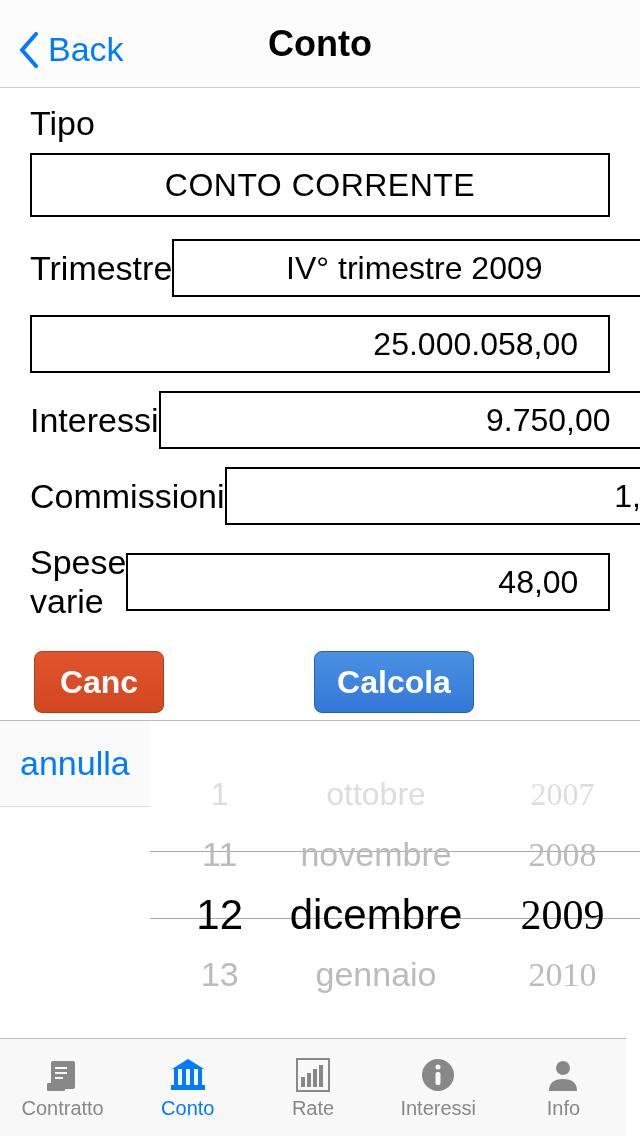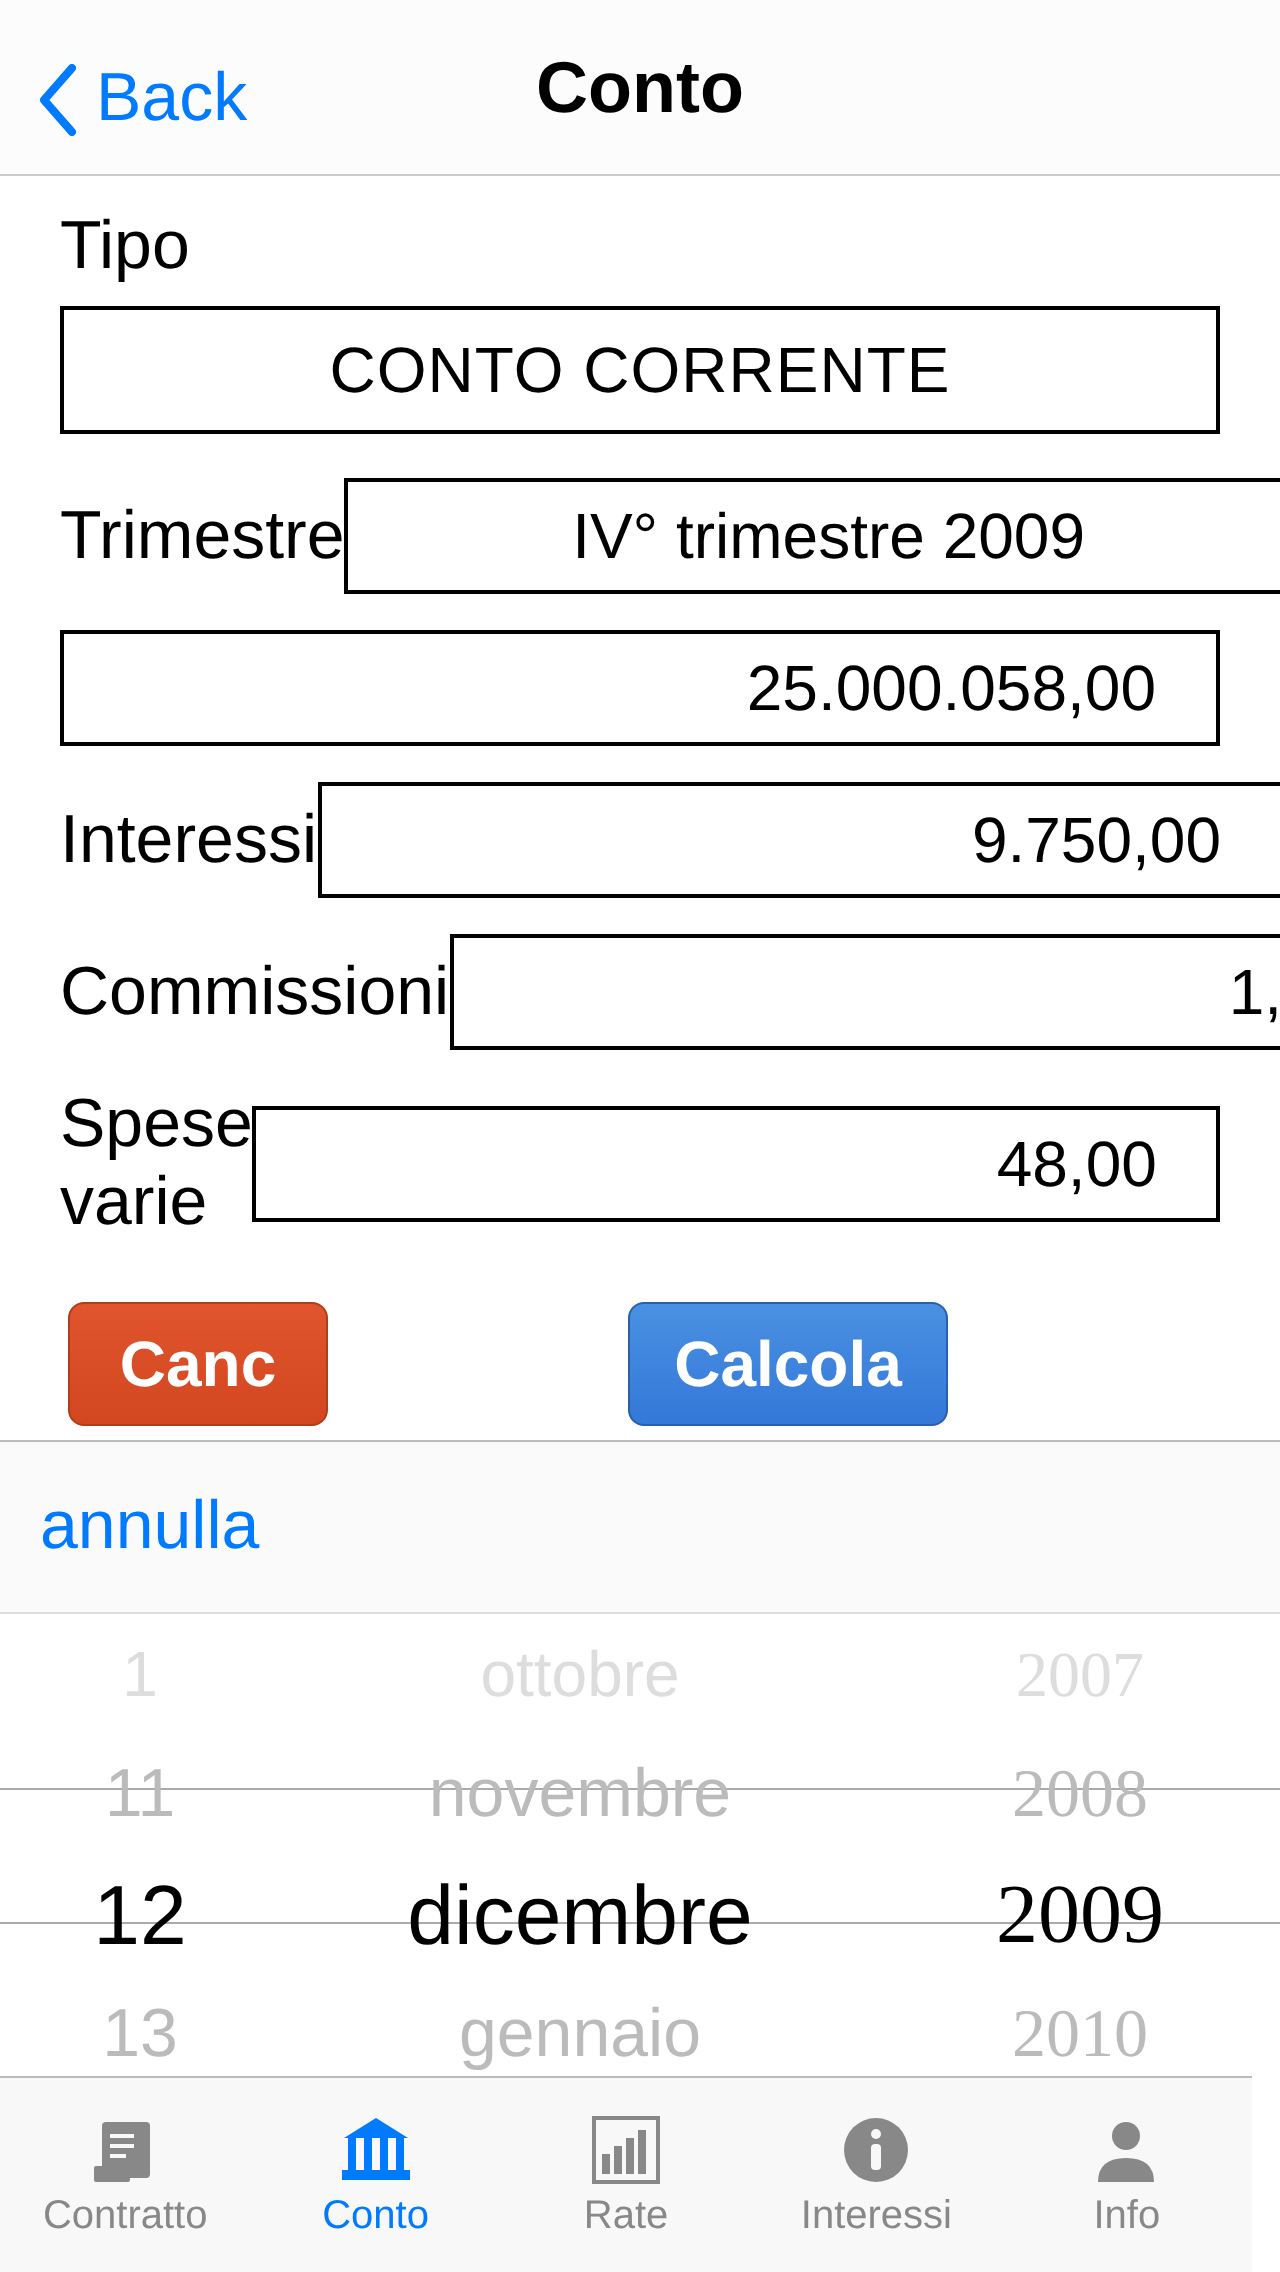--- a/index.html
+++ b/index.html
@@ -20,21 +20,21 @@
   .row-label { width: 210px; font-size: 34px; }
   .row-input { flex: 1; height: 58px; border: 2px solid #000; font-size: 32px; padding: 0 30px; text-align: right; font-family: inherit; }
   .row-input.center { text-align: center; }
   
   .buttons-row { display: flex; gap: 150px; margin-top: 30px; padding-left: 4px; }
   .btn { height: 62px; border-radius: 8px; font-size: 32px; font-weight: 600; color: #fff; display: flex; align-items: center; justify-content: center; border: none; cursor: pointer; }
   .btn-canc { width: 130px; background: linear-gradient(to bottom, #e0542e, #d34720); border: 1px solid #b33d1a; }
   .btn-calc { width: 160px; background: linear-gradient(to bottom, #4a90e2, #3478d8); border: 1px solid #2a5fab; text-align: right; }
   
   
-  .picker-overlay { position: absolute; left:0; right:0; top: 720px; bottom: 88px; background:#fff; border-top:1px solid #bbb; display:flex; flex-direction:column;}
+  .picker-overlay { position: absolute; left:0; right:0; top: 720px; bottom: 88px; background:#fff; border-top:1px solid #bbb; display:flex; flex-direction:row;}
   .picker-toolbar { height: 86px; display:flex; align-items:center; justify-content:space-between; padding: 0 20px; border-bottom:1px solid #ddd; background:#fafafa;}
   .picker-toolbar span { font-size: 34px; color:#007aff; }
   .picker-wheels { flex:1; position:relative; display:flex; }
   .wheel { flex:1; display:flex; flex-direction:column; align-items:center; justify-content:center; position:relative;}
   .wheel.wheel-day { flex:0 0 140px;}
   .wheel.wheel-month { flex:1;}
   .wheel.wheel-year { flex:0 0 200px;font-family:Liberation Serif, serif;}
   .wheel-item { height:60px; display:flex; align-items:center; justify-content:center; font-size:36px; color:#555; width:100%;}
   .wheel-item.faded1 { color:#bbb; font-size:34px;}
   .wheel-item.faded2 { color:#ddd; font-size:32px;}

